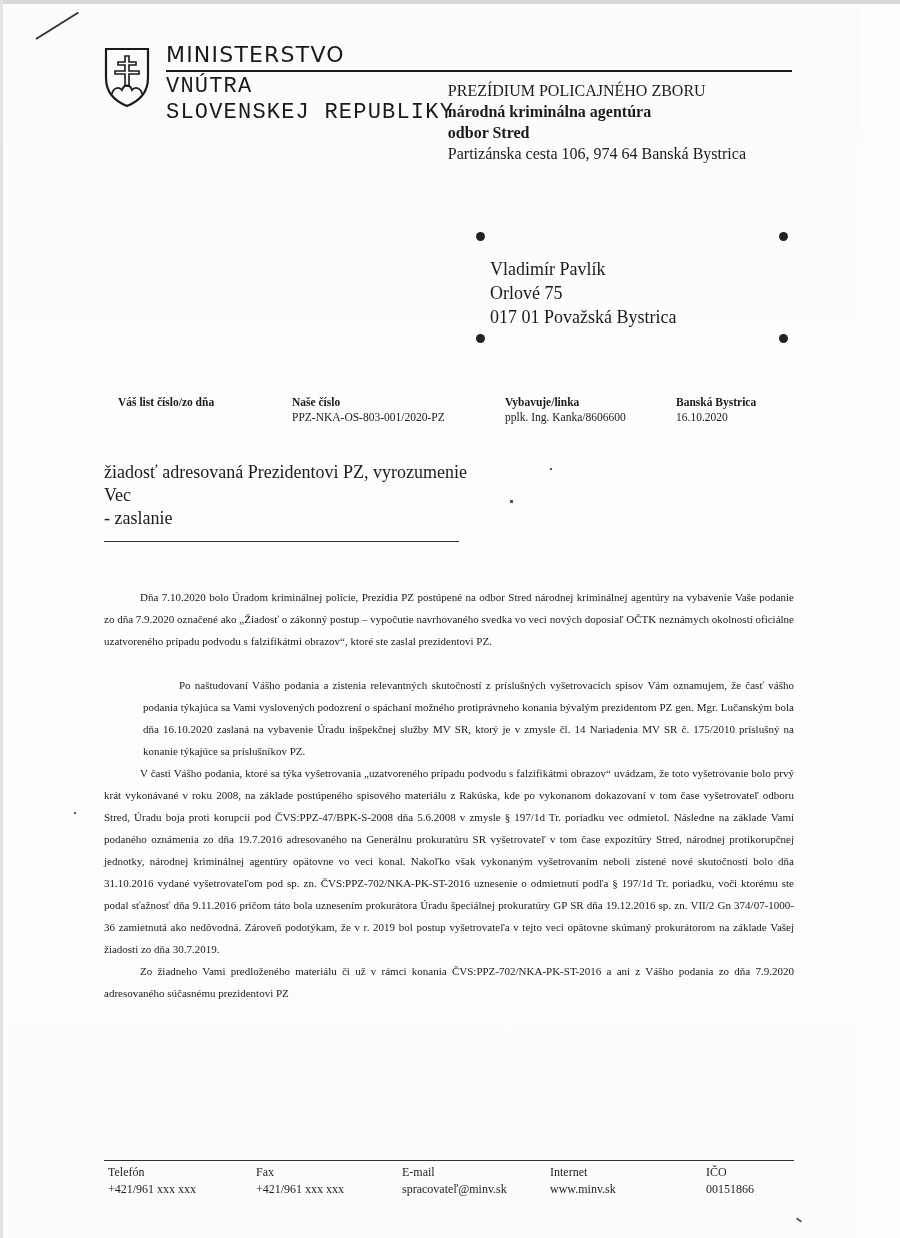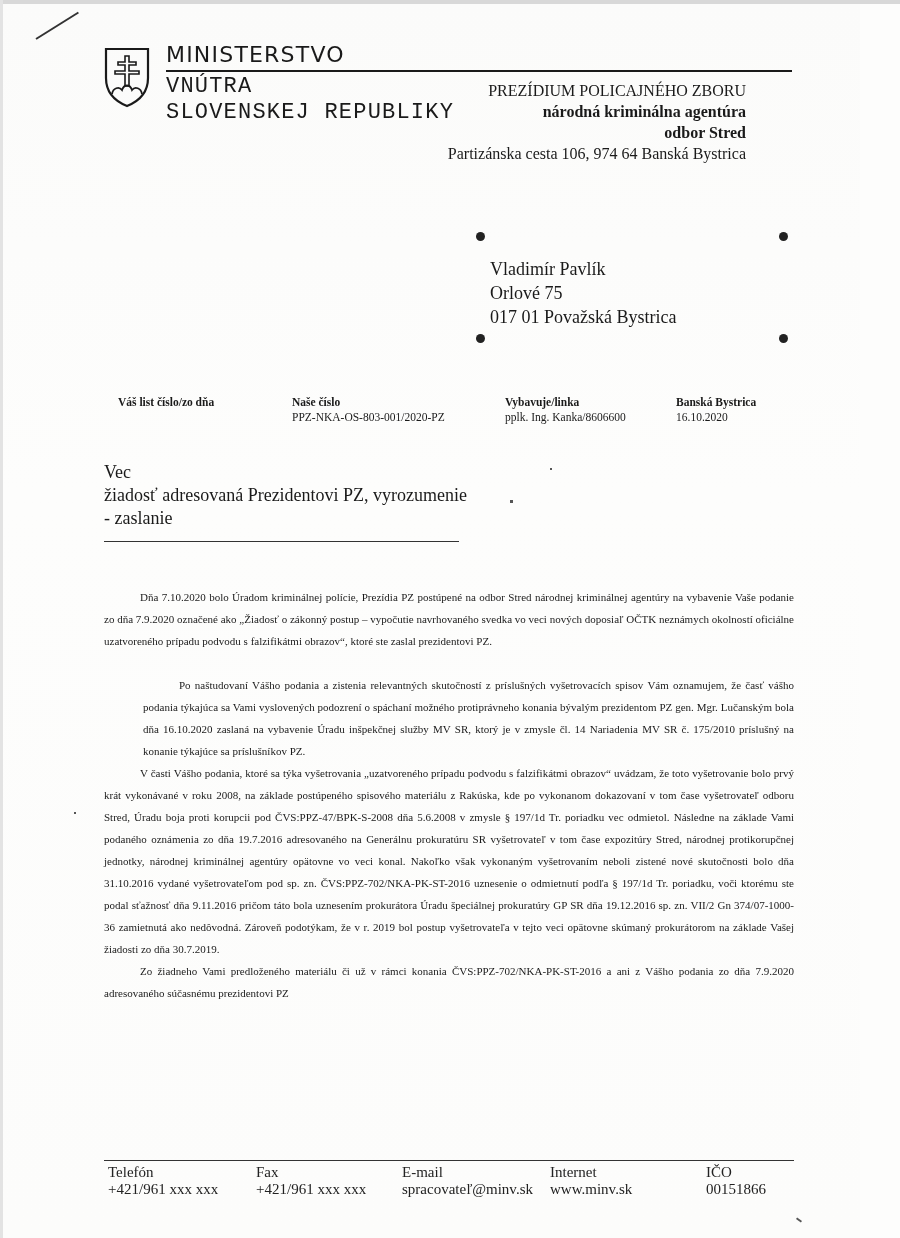--- a/index.html
+++ b/index.html
@@ -15,21 +15,21 @@
 
   
   .crest { position: absolute; left: 103px; top: 46px; width: 48px; height: 62px; }
   .ministry-name { position: absolute; left: 166px; top: 42px; font-family: "DejaVu Sans", sans-serif;
                    font-size: 22px; letter-spacing: 1.2px; line-height: 26px; color: #1a1a1a; }
   .ministry-name .l1 { display: block; height: 28px; }
   .ministry-rule { position: absolute; left: 166px; top: 70px; width: 626px; height: 2px; background: #1a1a1a; }
   .ministry-name .l2, .ministry-name .l3 { display: block; font-family: Liberation Mono, monospace; }
   .ministry-name .l2 { margin-top: 4px; }
 
-  .agency { position: absolute; right: 114px; top: 80px; text-align: right; font-size: 16px; line-height: 21px; }
+  .agency { position: absolute; right: 114px; top: 80px; text-align: left; font-size: 16px; line-height: 21px; }
   .agency .bold { font-weight: bold; }
 
   
   .mark { position: absolute; width: 9px; height: 9px; border-radius: 50%; background: #222; }
   .addressee { position: absolute; left: 490px; top: 257px; font-size: 18px; line-height: 24px; }
 
   
   .refrow { position: absolute; top: 395px; font-size: 11.5px; line-height: 15px; text-align: left; }
   .refrow .h { font-weight: bold; display: block; }
 
@@ -38,21 +38,21 @@
   .subject-rule { position: absolute; left: 104px; top: 541px; width: 355px; height: 1px; background: #333; }
 
   
   .body-text { position: absolute; left: 104px; top: 586px; width: 690px; font-size: 11px; line-height: 22px;
                text-align: justify; }
   .body-text p { text-indent: 36px; }
   .body-text p.gap { margin-top: 22px; margin-left: 39px; }
 
   
   .footer-rule { position: absolute; left: 104px; top: 1160px; width: 690px; height: 1px; background: #333; }
-  .footer { position: absolute; top: 1164px; font-size: 15px; line-height: 17px; color: #222; }
+  .footer { position: absolute; top: 1164px; font-size: 12px; line-height: 17px; color: #222; }
 
   .speck { position: absolute; background: #555; }
 </style>
 </head>
 <body>
 
 <div class="page">
   <div class="scan-edge-top"></div>
   <div class="scan-edge-left"></div>
   <div class="pen-stroke"></div>
@@ -99,22 +99,22 @@
   <div class="refrow" style="left:505px; width:160px;">
     <span class="h">Vybavuje/linka</span>
     <span>pplk. Ing. Kanka/8606600</span>
   </div>
   <div class="refrow" style="left:676px; width:120px;">
     <span class="h">Banská Bystrica</span>
     <span>16.10.2020</span>
   </div>
 
   <div class="subject">
+    <div>žiadosť adresovaná Prezidentovi PZ, vyrozumenie</div>
     <div>Vec</div>
-    <div>žiadosť adresovaná Prezidentovi PZ, vyrozumenie</div>
     <div>- zaslanie</div>
   </div>
   <div class="subject-rule"></div>
 
   <div class="body-text">
     <p>Dňa 7.10.2020 bolo  Úradom kriminálnej polície, Prezídia PZ postúpené na odbor Stred národnej kriminálnej agentúry na vybavenie Vaše podanie zo dňa 7.9.2020 označené ako „Žiadosť o zákonný postup – vypočutie navrhovaného svedka vo veci nových doposiaľ OČTK neznámych okolností oficiálne uzatvoreného prípadu podvodu s falzifikátmi obrazov“, ktoré ste zaslal prezidentovi PZ.</p>
     <p class="gap">Po naštudovaní Vášho podania a zistenia relevantných skutočností z príslušných vyšetrovacích spisov Vám oznamujem, že časť vášho podania týkajúca sa Vami vyslovených podozrení o spáchaní možného protiprávneho konania bývalým prezidentom PZ gen. Mgr. Lučanským bola dňa 16.10.2020 zaslaná na vybavenie Úradu inšpekčnej služby MV SR, ktorý je v zmysle čl. 14 Nariadenia MV SR č. 175/2010 príslušný na konanie týkajúce sa príslušníkov PZ.</p>
     <p>V časti Vášho podania, ktoré sa týka vyšetrovania „uzatvoreného prípadu podvodu s falzifikátmi obrazov“ uvádzam, že toto vyšetrovanie bolo prvý krát vykonávané v roku 2008, na základe postúpeného spisového materiálu z Rakúska, kde po vykonanom dokazovaní v tom čase vyšetrovateľ odboru Stred, Úradu boja proti korupcii pod ČVS:PPZ-47/BPK-S-2008 dňa 5.6.2008  v zmysle § 197/1d Tr. poriadku vec odmietol. Následne na základe Vami podaného oznámenia zo dňa 19.7.2016 adresovaného na Generálnu prokuratúru SR vyšetrovateľ v tom čase expozitúry Stred, národnej protikorupčnej jednotky, národnej kriminálnej agentúry opätovne vo veci konal. Nakoľko však vykonaným vyšetrovaním neboli zistené nové skutočnosti bolo dňa 31.10.2016 vydané vyšetrovateľom pod sp. zn. ČVS:PPZ-702/NKA-PK-ST-2016 uznesenie o odmietnutí podľa § 197/1d Tr. poriadku, voči ktorému ste podal sťažnosť dňa 9.11.2016 pričom táto bola uznesením prokurátora Úradu špeciálnej prokuratúry GP SR dňa 19.12.2016 sp. zn. VII/2 Gn 374/07-1000-36 zamietnutá ako nedôvodná.  Zároveň podotýkam, že v r. 2019 bol postup vyšetrovateľa v tejto veci opätovne skúmaný prokurátorom na základe Vašej žiadosti zo dňa 30.7.2019.</p>
     <p>Zo žiadneho Vami predloženého materiálu či už v rámci konania ČVS:PPZ-702/NKA-PK-ST-2016 a  ani z Vášho podania zo dňa 7.9.2020 adresovaného súčasnému prezidentovi PZ</p>
   </div>

